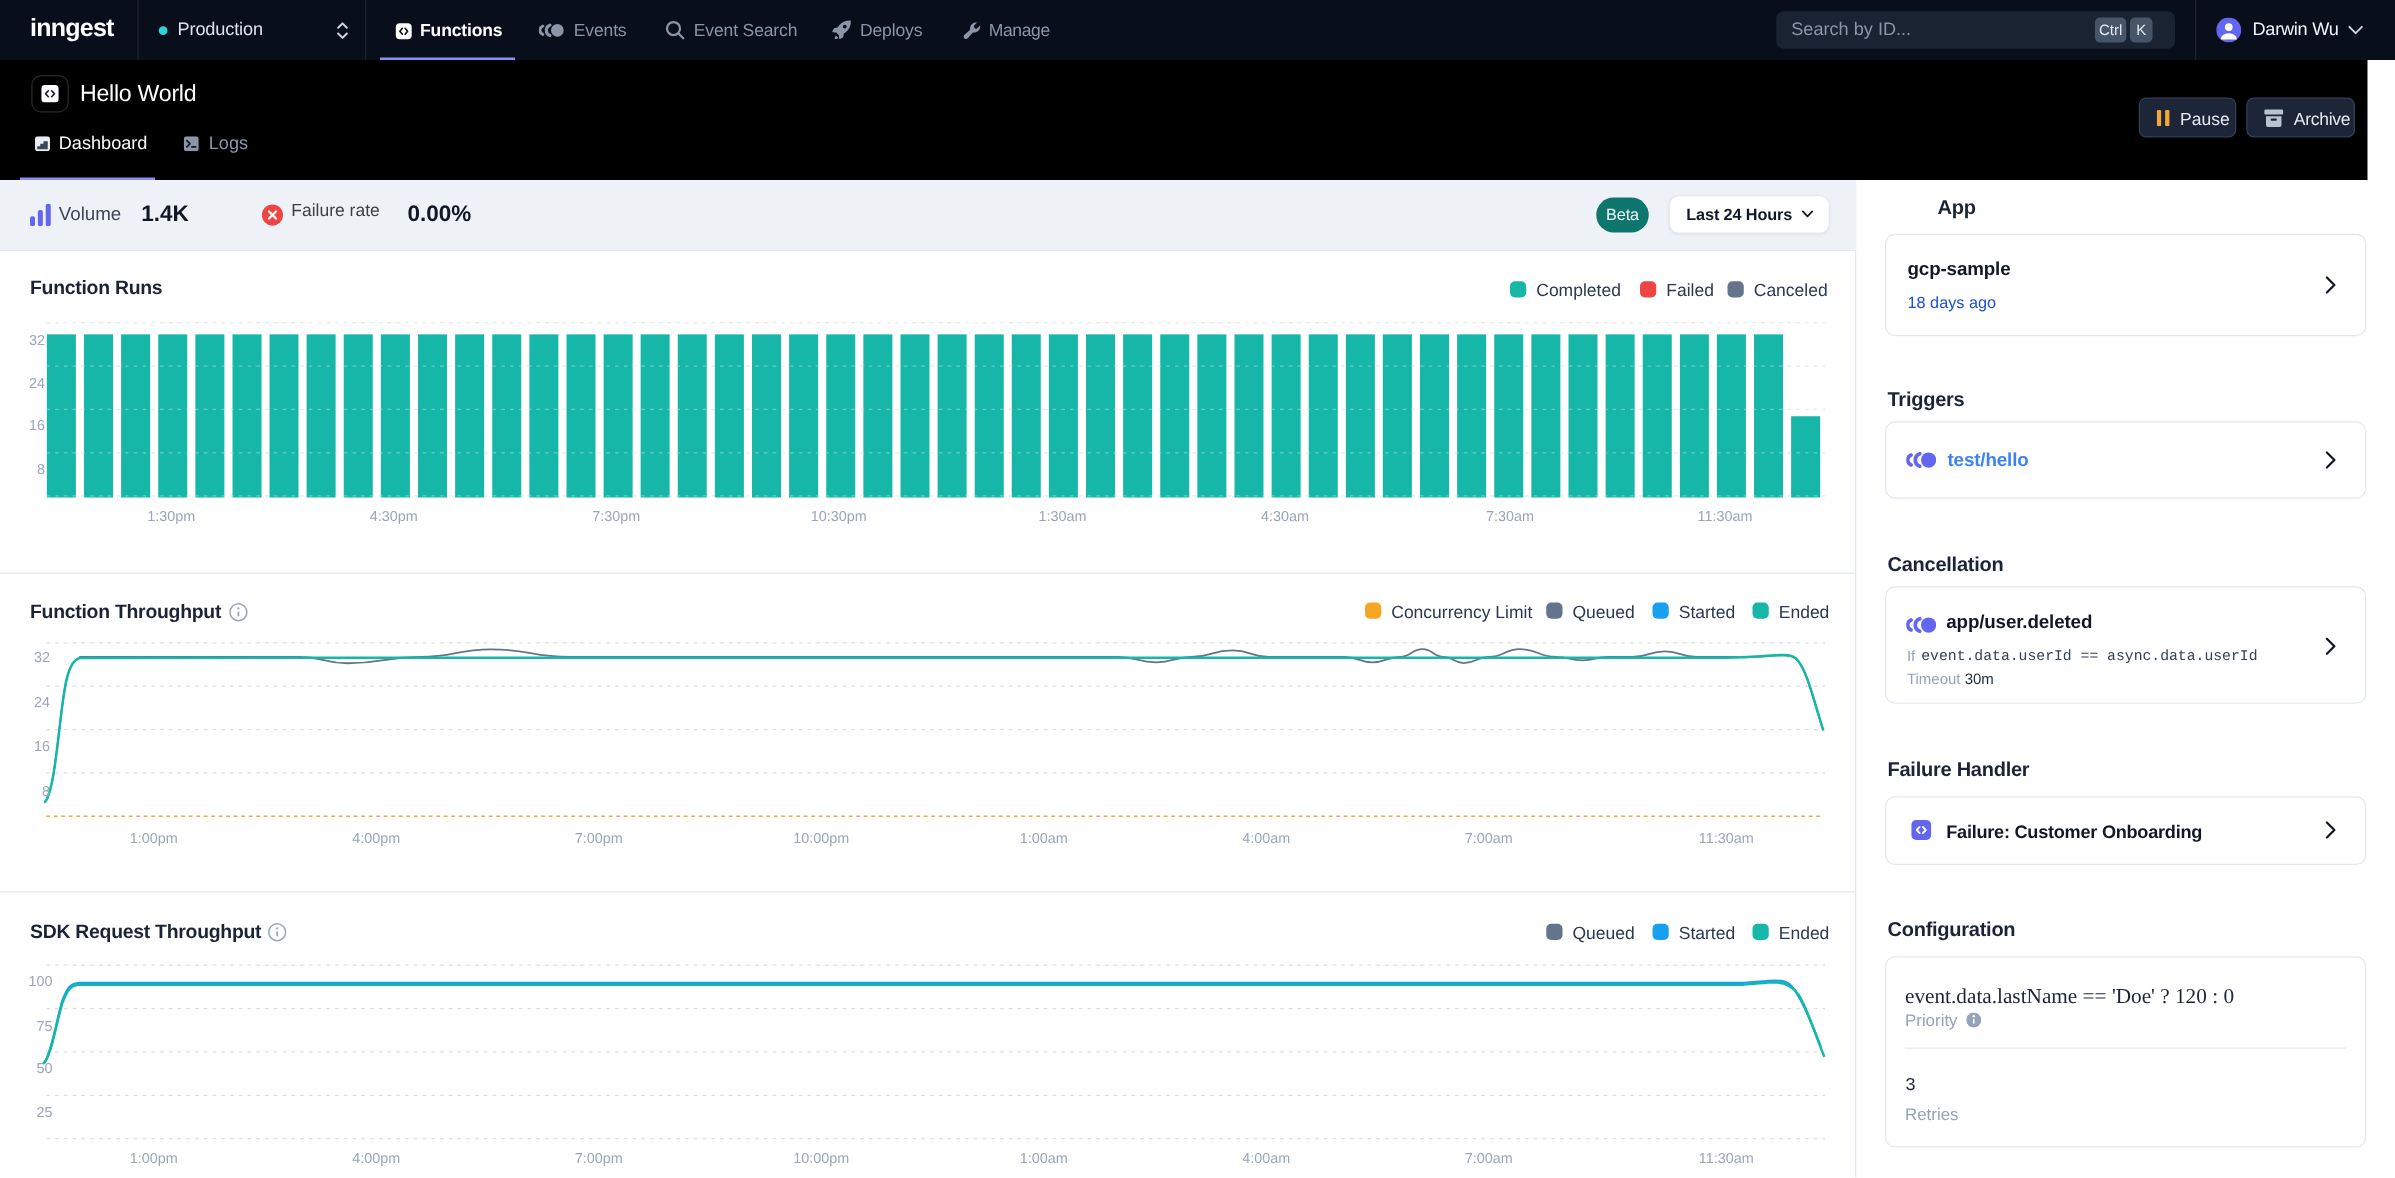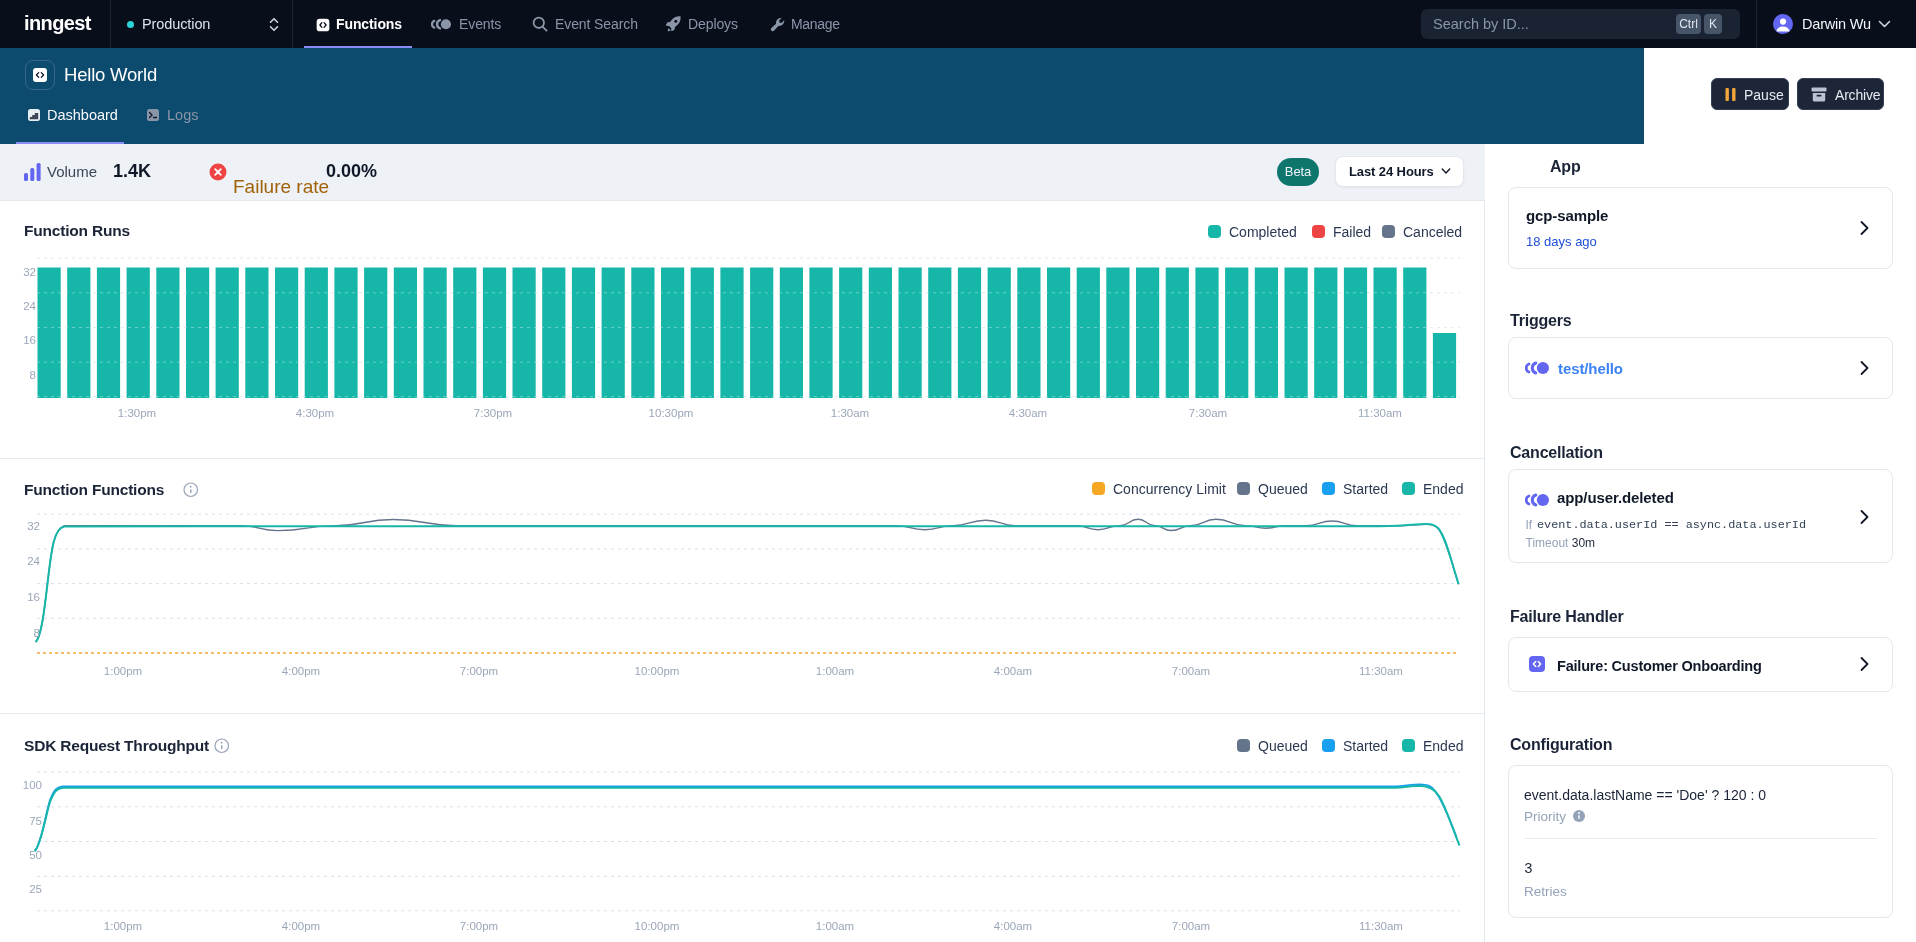--- a/index.html
+++ b/index.html
@@ -60,21 +60,21 @@
         <circle cx="10" cy="10" r="10" fill="#6366f1"></circle>
         <circle cx="10" cy="7.6" r="3.1" fill="#fff"></circle>
         <path d="M3.5 17.5 a6.5 5 0 0 1 13 0 Z" fill="#fff"></path>
       </svg>
   <div class="abs" style="left:1802px;top:16px;font-size:14.5px;letter-spacing:-0.2px;color:#f1f5f9">Darwin Wu</div>
   <svg class="abs" style="left:1878px;top:20px" width="13" height="9" viewBox="0 0 13 9">
         <path d="M1.5 1.5 L6.5 6.5 L11.5 1.5" fill="none" stroke="#cbd5e1" stroke-width="1.6" stroke-linecap="round" stroke-linejoin="round"></path>
       </svg>
 </div>
 
-<div class="abs" style="left:0;top:48px;width:1644px;height:96px;background:#0c4a6e">
+<div class="abs" style="left:0;top:48px;width:1894px;height:96px;background:#000000">
   <div class="abs" style="left:25px;top:12px;width:30px;height:30px;border:1px solid rgba(255,255,255,0.16);border-radius:8px"></div>
   <svg class="abs" style="left:33px;top:20px" width="14" height="14" viewBox="0 0 14 14">
         <rect x="0" y="0" width="14" height="14" rx="3" fill="#fff"></rect>
         <path d="M5.7 4.6 L3.4 7 L5.7 9.4 M8.3 4.6 L10.6 7 L8.3 9.4" fill="none" stroke="#0f1729" stroke-width="1.3" stroke-linecap="round" stroke-linejoin="round"></path>
       </svg>
   <div class="abs" style="left:64px;top:15.5px;font-size:18.5px;letter-spacing:-0.2px;font-weight:500;color:#fff">Hello World</div>
 
   <svg class="abs" style="left:28px;top:61px" width="12" height="12" viewBox="0 0 12 12">
         <rect x="0" y="0" width="12" height="12" rx="2.5" fill="#e8edf4"></rect>
         <path d="M1.8 10.3 L1.8 8 L4.2 8 L4.2 6 L6.8 6 L6.8 4 L10.2 4 L10.2 10.3 Z" fill="#3c4657"></path>
@@ -108,21 +108,21 @@
         <rect x="0" y="10" width="4" height="8" rx="1.6" fill="#6366f1"></rect>
         <rect x="6.3" y="5" width="4" height="13" rx="1.6" fill="#6366f1"></rect>
         <rect x="12.6" y="0" width="4" height="18" rx="1.6" fill="#6366f1"></rect>
       </svg>
   <div class="abs" style="left:47px;top:19px;font-size:15px;color:#3c4657">Volume</div>
   <div class="abs" style="left:113px;top:17px;font-size:18px;font-weight:700;color:#101828">1.4K</div>
   <svg class="abs" style="left:209px;top:19px" width="18" height="18" viewBox="0 0 18 18">
         <circle cx="9" cy="9" r="8.5" fill="#ef4444"></circle>
         <path d="M6.2 6.2 L11.8 11.8 M11.8 6.2 L6.2 11.8" stroke="#fff" stroke-width="1.8" stroke-linecap="round"></path>
       </svg>
-  <div class="abs" style="left:233px;top:32px;font-size:19px;color:#a16207">Failure rate</div>
+  <div class="abs" style="left:233px;top:16px;font-size:14px;color:#404040">Failure rate</div>
   <div class="abs" style="left:326px;top:17px;font-size:18px;font-weight:700;color:#101828">0.00%</div>
   <div class="abs" style="left:1277px;top:14px;width:42px;height:28px;border-radius:14px;background:#0f766e;color:#f1f5f9;font-size:13px;text-align:center;line-height:28px;letter-spacing:-0.1px">Beta</div>
   <div class="abs" style="left:1335px;top:11.5px;width:129px;height:31px;background:#fff;border:1px solid #e4e8ee;border-radius:8px;box-shadow:0 1px 2px rgba(16,24,40,.06)"></div>
   <div class="abs" style="left:1349px;top:19.5px;font-size:13px;letter-spacing:-0.1px;font-weight:600;color:#101828">Last 24 Hours</div>
   <svg class="abs" style="left:1441px;top:24px" width="10" height="7" viewBox="0 0 11 8">
         <path d="M1.2 1.2 L5.5 5.8 L9.8 1.2" fill="none" stroke="#101828" stroke-width="1.6" stroke-linecap="round" stroke-linejoin="round"></path>
       </svg>
 </div>
 
 <div class="abs" style="left:0;top:201px;width:1484.5px;height:741px;background:#fff;border-right:1px solid #e2e8f0"></div>
@@ -202,21 +202,21 @@
       <text x="493" y="417.2" text-anchor="middle" font-size="11.5" fill="#9aa6b8">7:30pm</text>
       <text x="671" y="417.2" text-anchor="middle" font-size="11.5" fill="#9aa6b8">10:30pm</text>
       <text x="850" y="417.2" text-anchor="middle" font-size="11.5" fill="#9aa6b8">1:30am</text>
       <text x="1028" y="417.2" text-anchor="middle" font-size="11.5" fill="#9aa6b8">4:30am</text>
       <text x="1208" y="417.2" text-anchor="middle" font-size="11.5" fill="#9aa6b8">7:30am</text>
       <text x="1380" y="417.2" text-anchor="middle" font-size="11.5" fill="#9aa6b8">11:30am</text>
     </svg>
 
 <div class="abs" style="left:0;top:457.5px;width:1484px;height:1px;background:#e5eaf1"></div>
 
-<div class="abs" style="left:24px;top:481px;font-size:15.5px;letter-spacing:-0.2px;font-weight:600;color:#1b2437">Function Functions</div>
+<div class="abs" style="left:24px;top:481px;font-size:15.5px;letter-spacing:-0.2px;font-weight:600;color:#1b2437">Function Throughput</div>
 <svg style="position:absolute;left:183px;top:481.5px" width="16" height="16" viewBox="0 0 16 16">
       <circle cx="7.75" cy="7.75" r="6.75" fill="none" stroke="#9aa6b8" stroke-width="1.2"></circle>
       <line x1="7.75" y1="7.15" x2="7.75" y2="10.95" stroke="#9aa6b8" stroke-width="1.4"></line>
       <circle cx="7.75" cy="4.75" r="0.9" fill="#9aa6b8"></circle>
     </svg>
 <div class="abs" style="left:1092px;top:482px;width:13px;height:13px;border-radius:4px;background:#f5a623"></div>
 <div class="abs" style="left:1113px;top:481px;font-size:14px;color:#2b3852">Concurrency Limit</div>
 <div class="abs" style="left:1237px;top:482px;width:13px;height:13px;border-radius:4px;background:#64748b"></div>
 <div class="abs" style="left:1258px;top:481px;font-size:14px;color:#2b3852">Queued</div>
 <div class="abs" style="left:1322px;top:482px;width:13px;height:13px;border-radius:4px;background:#18a0f0"></div>
@@ -324,21 +324,21 @@
       <rect x="0" y="0" width="16" height="16" rx="4" fill="#6366f1"></rect>
       <path d="M6.7 5.5 L4.4 8 L6.7 10.5 M9.3 5.5 L11.6 8 L9.3 10.5" fill="none" stroke="#fff" stroke-width="1.5" stroke-linecap="round" stroke-linejoin="round"></path>
     </svg>
 <div class="abs" style="left:1557px;top:657.5px;font-size:14.5px;letter-spacing:-0.2px;font-weight:600;color:#101828">Failure: Customer Onboarding</div>
 <svg style="position:absolute;left:1860px;top:656px" width="9" height="16" viewBox="0 0 9 16">
       <path d="M1.5 2 L7.5 8 L1.5 14" fill="none" stroke="#101828" stroke-width="1.8" stroke-linecap="round" stroke-linejoin="round"></path>
     </svg>
 
 <div class="abs" style="left:1510px;top:736px;font-size:16px;letter-spacing:-0.2px;font-weight:600;color:#1b2437">Configuration</div>
 <div class="abs" style="left:1508px;top:764.5px;width:385px;height:153.5px;border:1px solid #e2e8f0;border-radius:8px"></div>
-<div class="abs" style="left:1524px;top:786.5px;font-size:14px;font-family:Liberation Sans, sans-serif;color:#1b2437">event.data.lastName == 'Doe' ? 120 : 0</div>
+<div class="abs" style="left:1524px;top:786.5px;font-size:17px;font-family:Liberation Serif, serif;color:#1b2437">event.data.lastName == 'Doe' ? 120 : 0</div>
 <div class="abs" style="left:1524px;top:809px;font-size:13.5px;color:#94a3b8">Priority</div>
 <svg class="abs" style="left:1573px;top:809.5px" width="12" height="12" viewBox="0 0 12 12">
       <circle cx="6" cy="6" r="6" fill="#94a3b8"></circle>
       <line x1="6" y1="5.2" x2="6" y2="8.8" stroke="#fff" stroke-width="1.4"></line>
       <circle cx="6" cy="3" r="1" fill="#fff"></circle>
     </svg>
 <div class="abs" style="left:1524px;top:838px;width:353px;height:1px;background:#e8edf3"></div>
 <div class="abs" style="left:1524px;top:861px;font-size:14.5px;font-family:'Liberation Mono',monospace;color:#1b2437">3</div>
 <div class="abs" style="left:1524px;top:884px;font-size:13.5px;color:#94a3b8">Retries</div>
 

